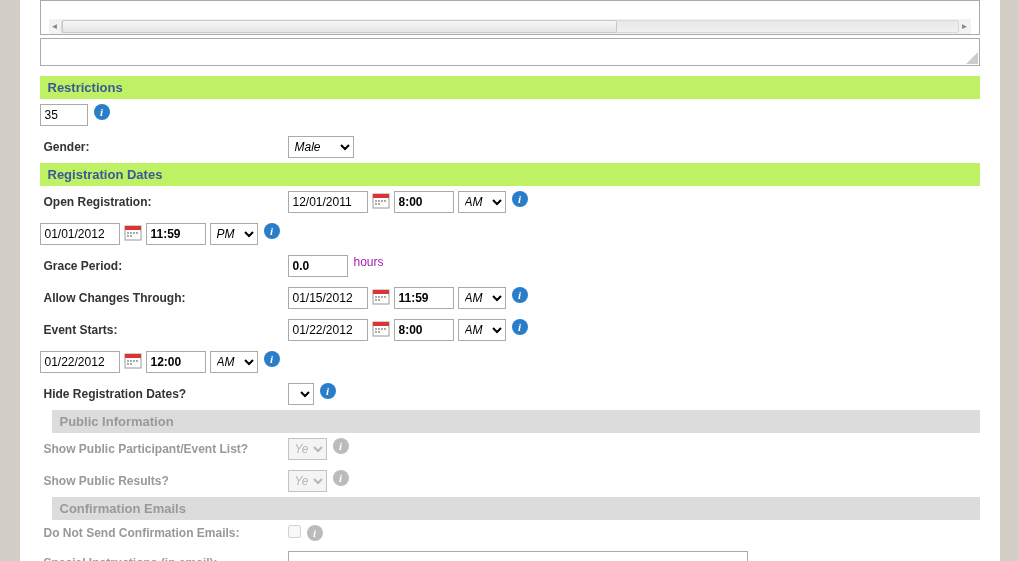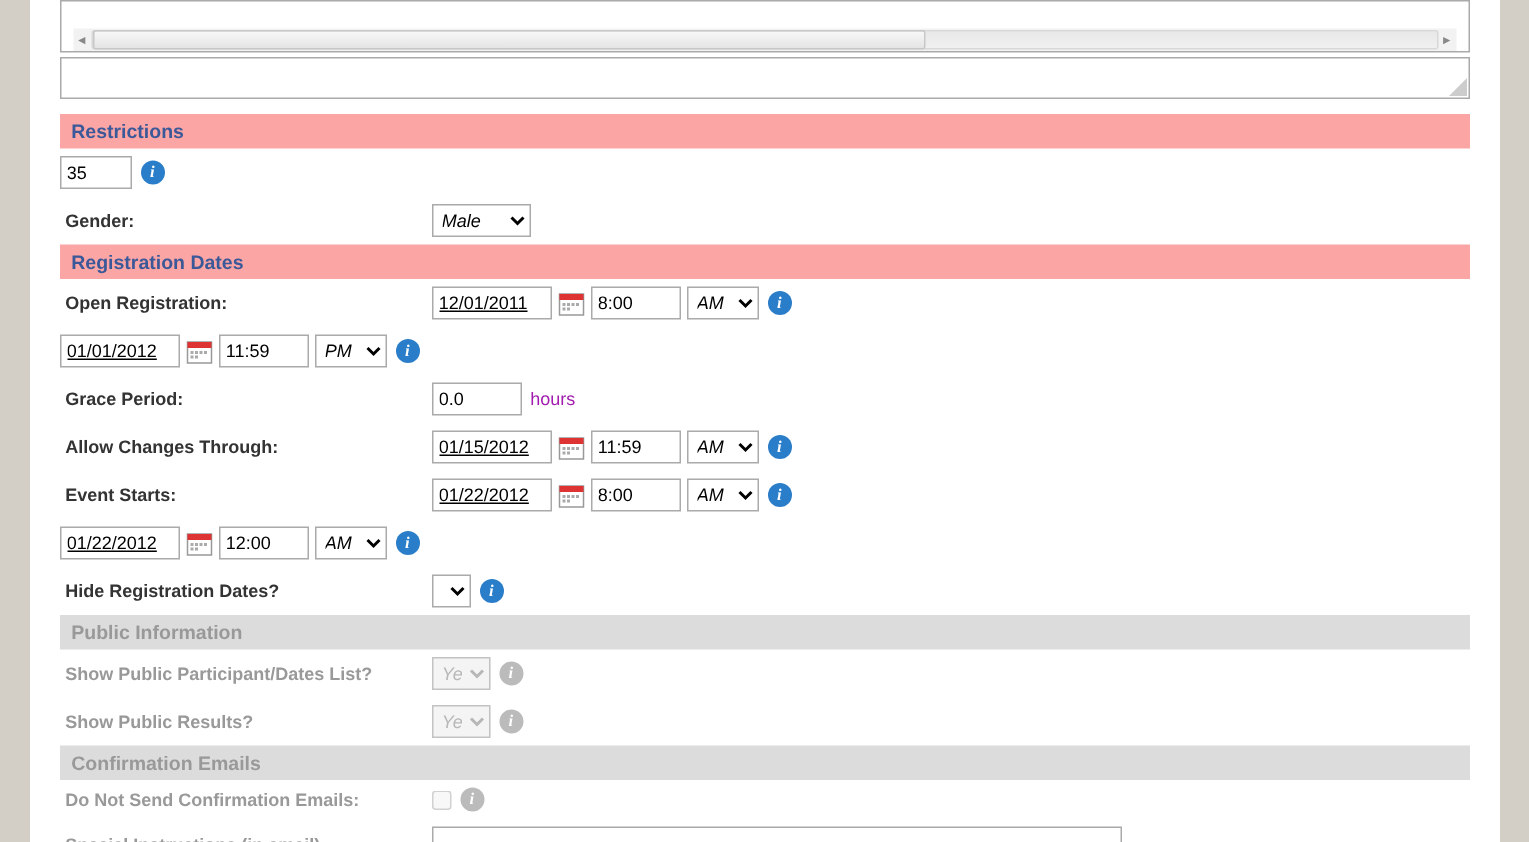--- a/index.html
+++ b/index.html
@@ -73,60 +73,61 @@
       right: 1px;
       bottom: 1px;
       width: 0;
       height: 0;
       border-style: solid;
       border-width: 0 0 12px 12px;
       border-color: transparent transparent #ccc transparent;
       cursor: nwse-resize;
     }
     .section-header {
-      background: #fca5a5;
+      background: #bef264;
       padding: 4px 8px;
       color: #3b5998;
       font-weight: bold;
       font-size: 13px;
       margin: 0;
     }
     .section-header.disabled {
       background: #dcdcdc;
       color: #999;
+      margin-left: 12px;
     }
     .form-row {
       display: flex;
       align-items: center;
       padding: 5px 0;
     }
     .form-label {
       width: 248px;
       font-weight: bold;
       padding-left: 4px;
       color: #333;
     }
     .form-label.disabled {
       color: #999;
     }
     .form-controls {
       display: flex;
-      align-items: center;
+      align-items: flex-start;
       gap: 4px;
     }
     input[type="text"] {
       border: 1px solid #aaa;
       padding: 2px 4px;
       font-size: 12px;
       font-family: inherit;
       height: 22px;
     }
     .input-sm { width: 48px; }
-    .input-date { width: 80px; text-decoration: underline; }
-    .input-time { width: 60px; }
+    .input-date { width: 80px; }
+    .input-time { width: 60px; font-weight: bold; }
     select {
       border: 1px solid #aaa;
       padding: 1px 2px;
       font-size: 12px;
       font-family: inherit;
       height: 22px;
       background: #fff;
       font-style: italic;
     }
     .select-gender { width: 66px; }
@@ -328,21 +329,21 @@
     <div class="form-label">Hide Registration Dates?</div>
     <div class="form-controls">
       <select class="select-sm"><option>No</option></select>
       <span class="info-icon blue">i</span>
     </div>
   </div>
 
   <div class="section-header disabled">Public Information</div>
 
   <div class="form-row">
-    <div class="form-label disabled">Show Public Participant/Dates List?</div>
+    <div class="form-label disabled">Show Public Participant/Event List?</div>
     <div class="form-controls">
       <select class="select-yes" disabled=""><option>Yes</option></select>
       <span class="info-icon gray">i</span>
     </div>
   </div>
 
   <div class="form-row">
     <div class="form-label disabled">Show Public Results?</div>
     <div class="form-controls">
       <select class="select-yes" disabled=""><option>Yes</option></select>

